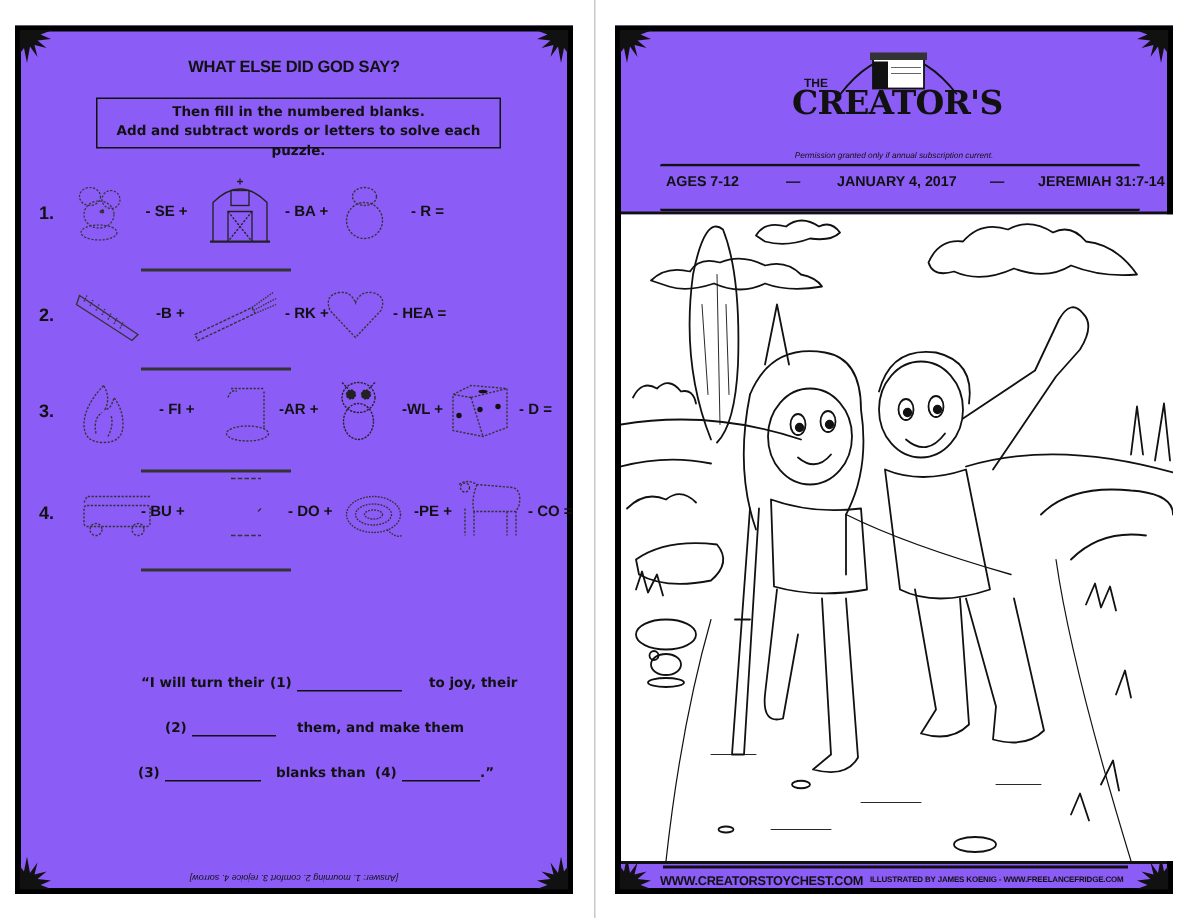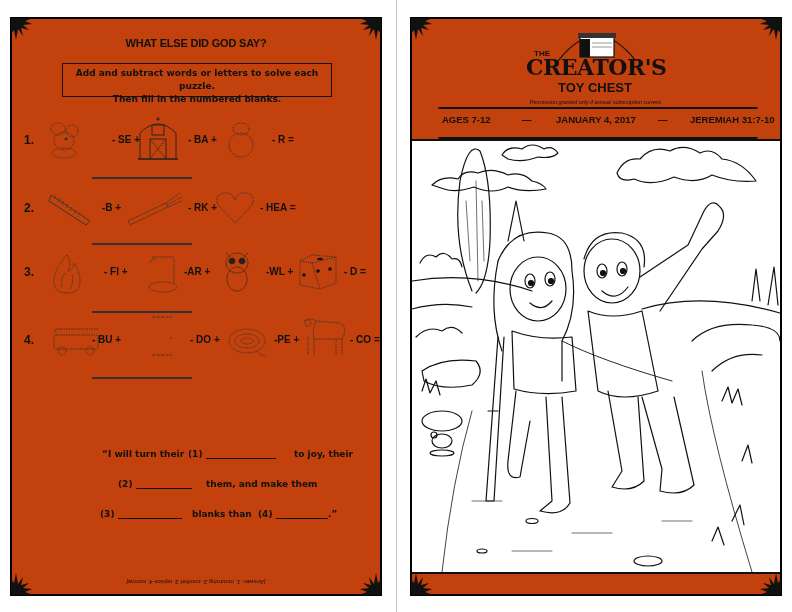--- a/index.html
+++ b/index.html
@@ -1,21 +1,21 @@
 <!DOCTYPE html>
 <html><head>
 <meta charset="utf-8">
 <style>
   * { box-sizing: border-box; margin: 0; padding: 0; }
   html, body { width: 792px; height: 612px; background: #ffffff; overflow: hidden; }
   body { position: relative; font-family: "DejaVu Sans", sans-serif; color: #111; }
 
   .divider { position: absolute; left: 396px; top: 0; width: 1px; height: 612px; background: #c8c8c8; }
 
-  .page { position: absolute; top: 17px; height: 579px; border: 2px solid #000000; background: #c2410c; }
+  .page { position: absolute; top: 17px; height: 579px; border: 4px solid #000000; background: #8b5cf6; }
   .page.left { left: 10px; width: 372px; }
   .page.right { left: 410px; width: 372px; }
 
   .corner { position: absolute; width: 22px; height: 22px; }
   .corner svg { width: 22px; height: 22px; display: block; }
   .corner.tl { left: -1px; top: -1px; }
   .corner.tr { right: -1px; top: -1px; transform: scaleX(-1); }
   .corner.bl { left: -1px; bottom: -1px; transform: scaleY(-1); }
   .corner.br { right: -1px; bottom: -1px; transform: scale(-1,-1); }
 
@@ -26,21 +26,21 @@
     border: 1.5px solid #111; text-align: center; font-family: "DejaVu Sans", sans-serif;
     font-weight: bold; font-size: 9px; line-height: 13px; padding-top: 3px; }
 
   .row { position: absolute; left: 12px; height: 40px; width: 350px; }
   .row .num { position: absolute; left: 0; top: 12px; font-family: "Liberation Sans", sans-serif; font-weight: bold; font-size: 12px; }
   .row .pic { position: absolute; top: 0; height: 38px; }
   .row .pic svg { height: 100%; width: 100%; }
   .row .op { position: absolute; top: 13px; font-family: "Liberation Sans", sans-serif; font-weight: bold; font-size: 10px; white-space: nowrap; }
   .answer-line { position: absolute; left: 80px; width: 100px; height: 1.5px; background: #333; }
 
-  .verse { position: absolute; left: 18px; width: 100%; font-family: "DejaVu Sans", sans-serif; font-weight: bold; font-size: 9px; }
+  .verse { position: absolute; left: 8px; width: 100%; font-family: "DejaVu Sans", sans-serif; font-weight: bold; font-size: 9px; }
   .verse span { position: absolute; white-space: nowrap; }
   .blank { display: inline-block; border-bottom: 1px solid #111; height: 10px; vertical-align: bottom; }
 
   .answer-key { position: absolute; top: 558px; left: 0; width: 100%; text-align: center;
     font-family: "Liberation Sans", sans-serif; font-style: italic; font-size: 6px; transform: rotate(180deg); transform-origin: 50% 50%; height: 10px; line-height: 10px; }
 
   
   .logo { position: absolute; top: 6px; left: 108px; width: 150px; height: 82px; }
   .logo .arch { position: absolute; left: 36px; top: 0; width: 82px; height: 36px; }
   .logo .the { position: absolute; left: 14px; top: 24px; font-family: "Liberation Sans", sans-serif; font-weight: bold; font-size: 8px; }
@@ -86,38 +86,38 @@
       </svg>
     </div>
   <div class="corner br">
       <svg viewBox="0 0 22 22">
         <path d="M0 0 H22 L14 3 L21 6 L12 7 L18 12 L10 10 L12 18 L7 11 L5 22 L3 12 L0 16 Z" fill="#111"></path>
       </svg>
     </div>
 
   <div class="puzzle-title">WHAT ELSE DID GOD SAY?</div>
   <div class="instructions">
+    <div>Then fill in the numbered blanks.</div>
     <div>Add and subtract words or letters to solve each puzzle.</div>
-    <div>Then fill in the numbered blanks.</div>
   </div>
 
   <div class="row" style="top:102px">
     <span class="num">1.</span>
     <div class="pic" style="left:22px;width:36px">
       <svg viewBox="0 0 36 38">
           <g fill="none" stroke="#333" stroke-width="0.8" stroke-dasharray="1.5 1">
             <ellipse cx="12" cy="8" rx="7" ry="6"></ellipse>
             <ellipse cx="26" cy="10" rx="6" ry="6"></ellipse>
             <ellipse cx="18" cy="20" rx="10" ry="9"></ellipse>
             <ellipse cx="18" cy="32" rx="12" ry="5"></ellipse>
             <circle cx="20" cy="18" r="1.2" fill="#333"></circle>
           </g>
         </svg>
     </div>
-    <span class="op" style="left:88px">- SE +</span>
+    <span class="op" style="left:71px">- SE +</span>
     <div class="pic" style="left:112px;width:44px;top:-6px;height:46px">
       <svg viewBox="0 0 44 46">
           <g fill="none" stroke="#222" stroke-width="0.9">
             <path d="M4 44 V18 Q22 0 40 18 V44"></path>
             <rect x="16" y="10" width="12" height="10"></rect>
             <path d="M14 44 V24 H30 V44"></path>
             <path d="M14 24 L30 44 M30 24 L14 44" stroke-dasharray="1.5 1"></path>
             <path d="M22 2 V6 M20 4 H24"></path>
             <path d="M2 44 H42" stroke-width="1.5"></path>
           </g>
@@ -312,30 +312,29 @@
       <svg viewBox="0 0 82 36">
           <path d="M2 36 Q41 -14 80 36" fill="none" stroke="#111" stroke-width="1.2"></path>
           <rect x="24" y="12" width="34" height="20" fill="#fff" stroke="#111" stroke-width="1.2"></rect>
           <rect x="22" y="8" width="38" height="5" fill="#333"></rect>
           <rect x="24" y="14" width="10" height="18" fill="#111"></rect>
           <path d="M36 18 H56 M36 22 H56" stroke="#555" stroke-width="0.6"></path>
         </svg>
     </div>
     <span class="the">THE</span>
     <div class="creators">CREATOR'S</div>
-    <div class="toychest">TOY CHEST</div>
   </div>
   <div class="permission">Permission granted only if annual subscription current.</div>
 
   <div class="info-bar">
     <span style="left:4px">AGES 7-12</span>
     <span style="left:84px">—</span>
     <span style="left:118px">JANUARY 4, 2017</span>
     <span style="left:220px">—</span>
-    <span style="left:252px">JEREMIAH 31:7-10</span>
+    <span style="left:252px">JEREMIAH 31:7-14</span>
   </div>
   <div class="header-rule"></div>
 
   <div class="illustration">
     <svg viewBox="0 0 368 431">
       <g fill="none" stroke="#111" stroke-width="1.2" stroke-linecap="round" stroke-linejoin="round">
 
         <path d="M90 14 Q96 4 110 8 Q120 0 132 8 Q140 4 146 12 Q140 18 126 16 Q110 22 96 18 Z"></path>
         <path d="M205 32 Q212 16 228 18 Q240 4 258 10 Q272 2 288 12 Q300 6 310 18 Q330 20 344 40 Q320 42 300 34 Q284 44 262 36 Q240 46 222 38 Q208 42 205 32 Z"></path>
         <path d="M20 44 Q30 34 46 38 Q52 28 66 32 Q80 26 96 34 Q110 30 120 40 Q130 42 134 48 Q112 52 96 46 Q80 54 62 46 Q44 52 32 48 Z"></path>
@@ -393,13 +392,18 @@
         <path d="M310 260 L316 246 L320 262 L326 248 L330 264 M330 320 L336 304 L340 322 M320 380 L328 364 L332 384 M300 400 L306 386 L312 404"></path>
         <path d="M10 250 L14 238 L18 252 L24 240 L28 254"></path>
 
         <path d="M60 270 Q40 340 30 431 M290 230 Q300 300 340 431" stroke-width="0.8"></path>
         <path d="M60 360 H90 M160 392 H200 M250 380 H280 M100 410 H140" stroke-width="0.6"></path>
       </g>
     </svg>
   </div>
 
   <div class="footer-rule"></div>
+  <div class="footer">
+    <div class="underline-rule"></div>
+    <span class="site">WWW.CREATORSTOYCHEST.COM</span>
+    <span class="credit">ILLUSTRATED BY JAMES KOENIG - WWW.FREELANCEFRIDGE.COM</span>
+  </div>
 </div>
 
 </body></html>

